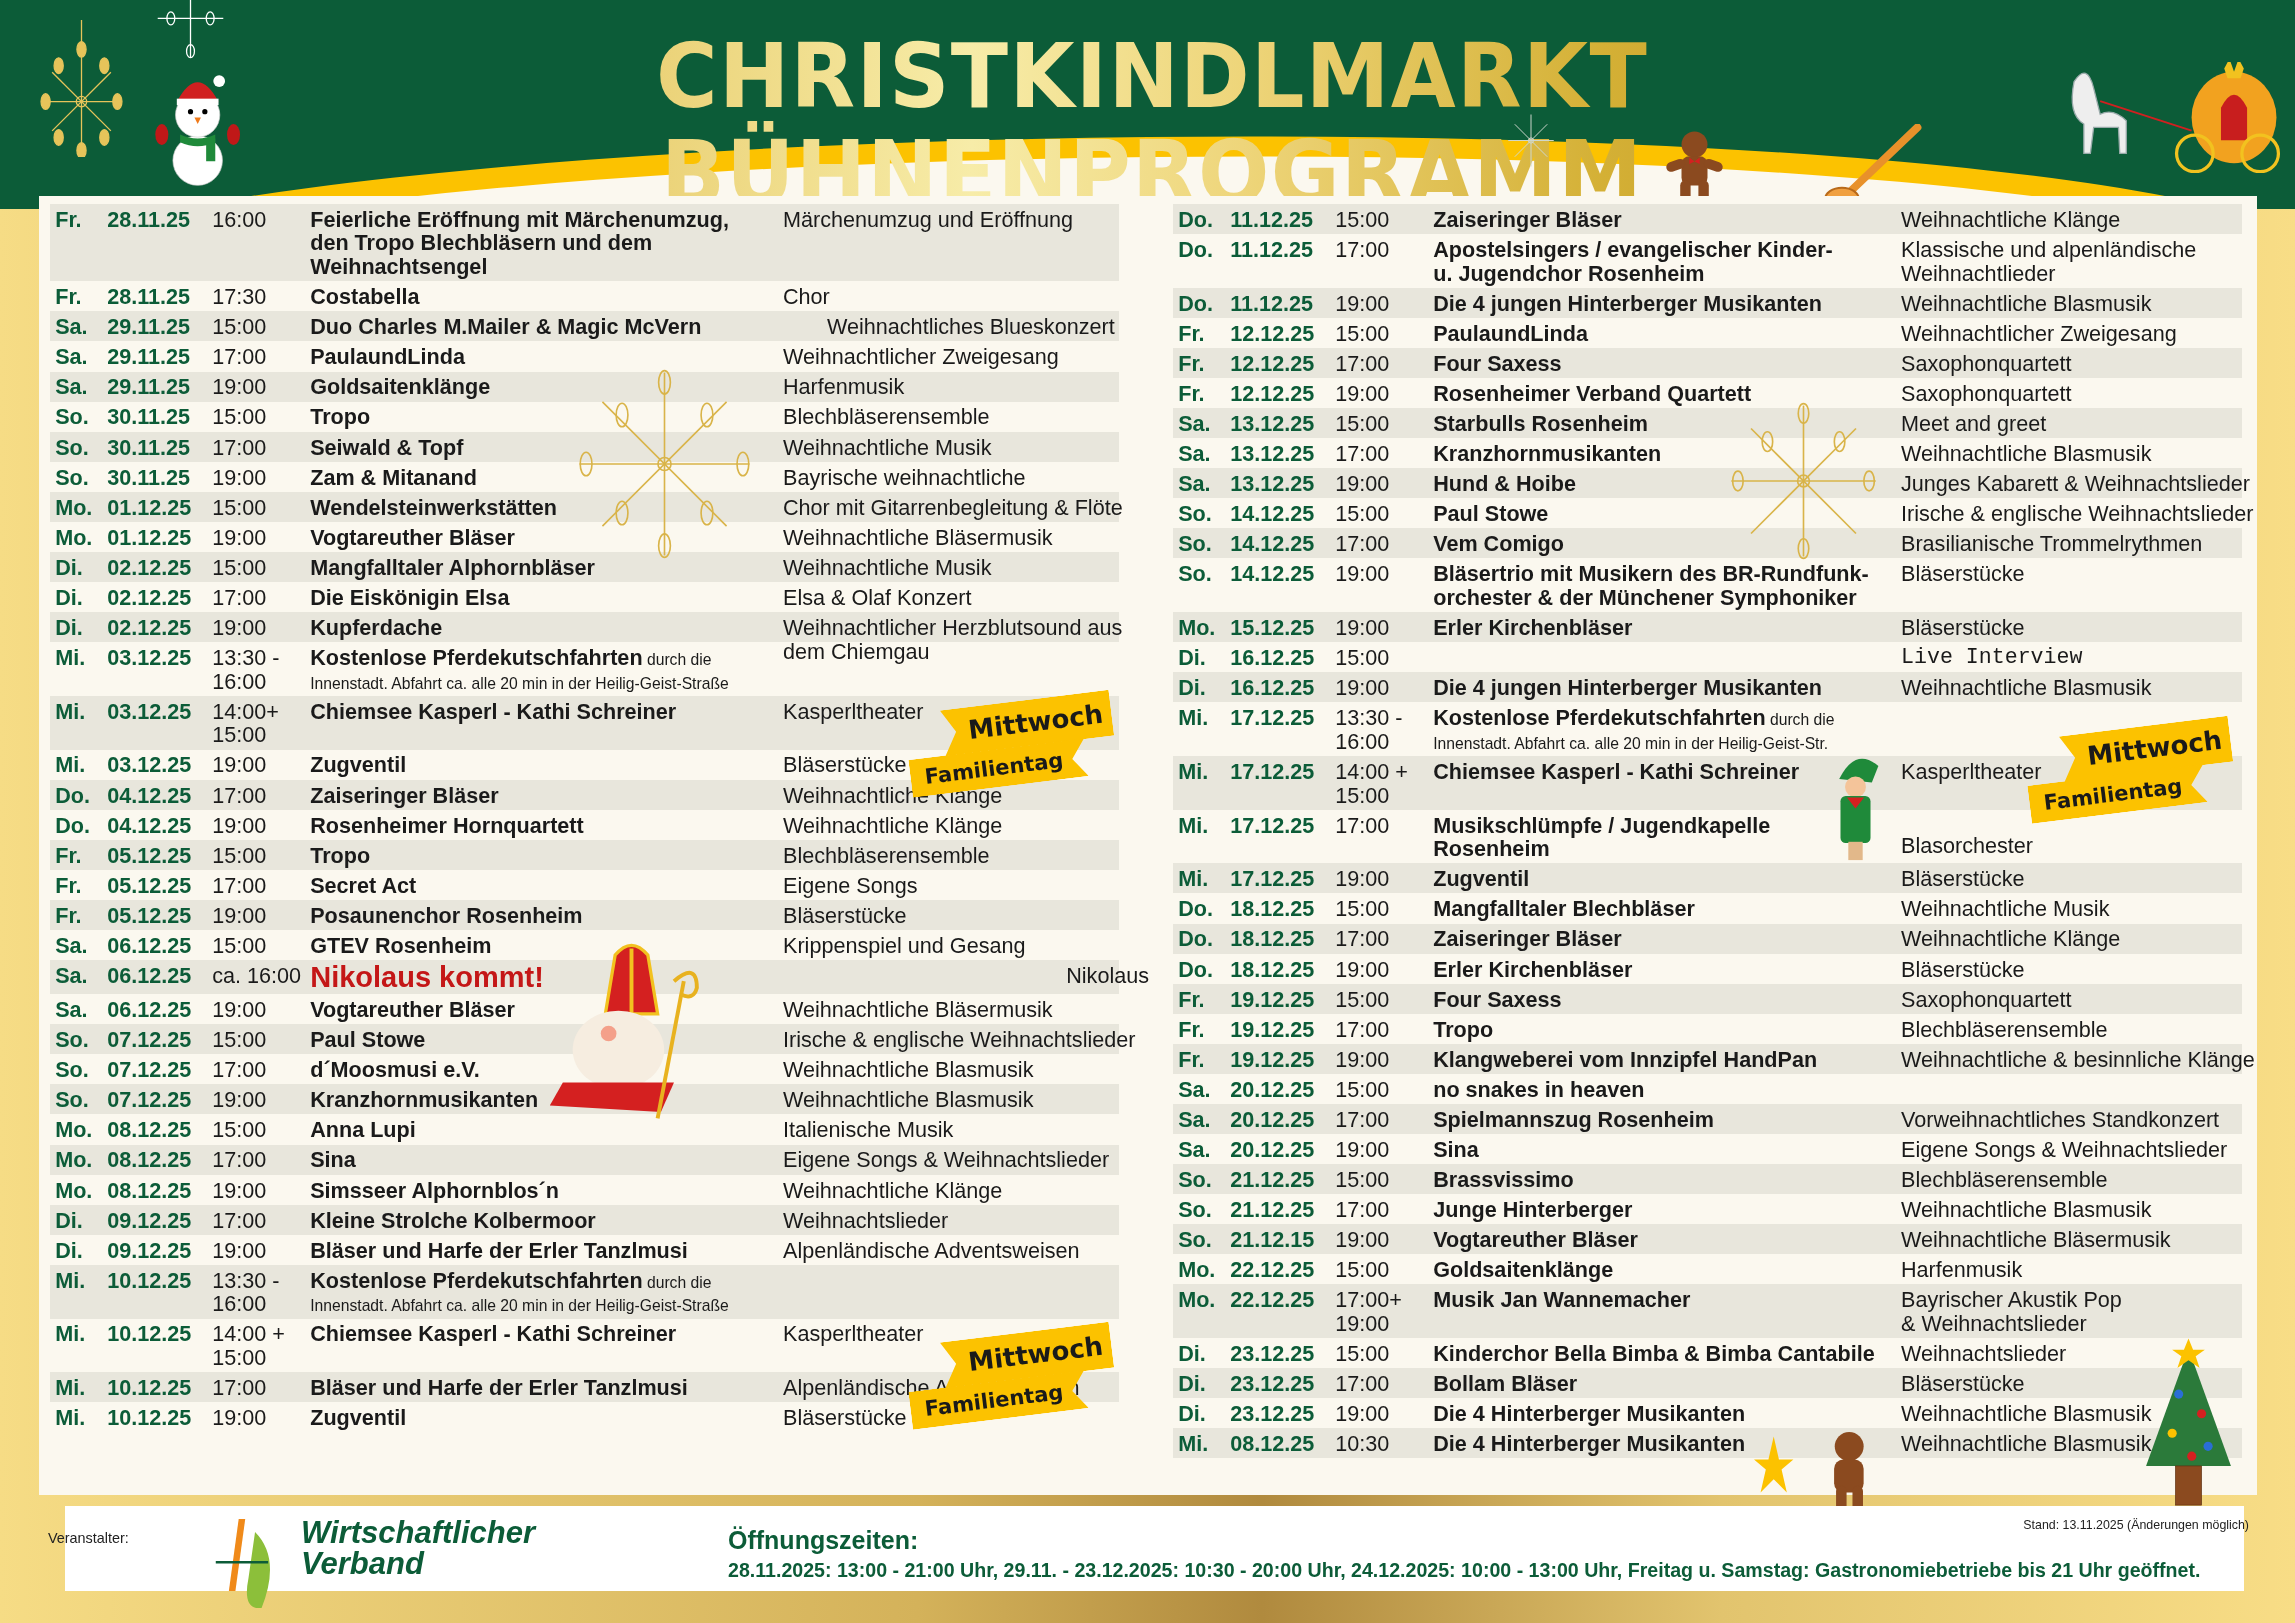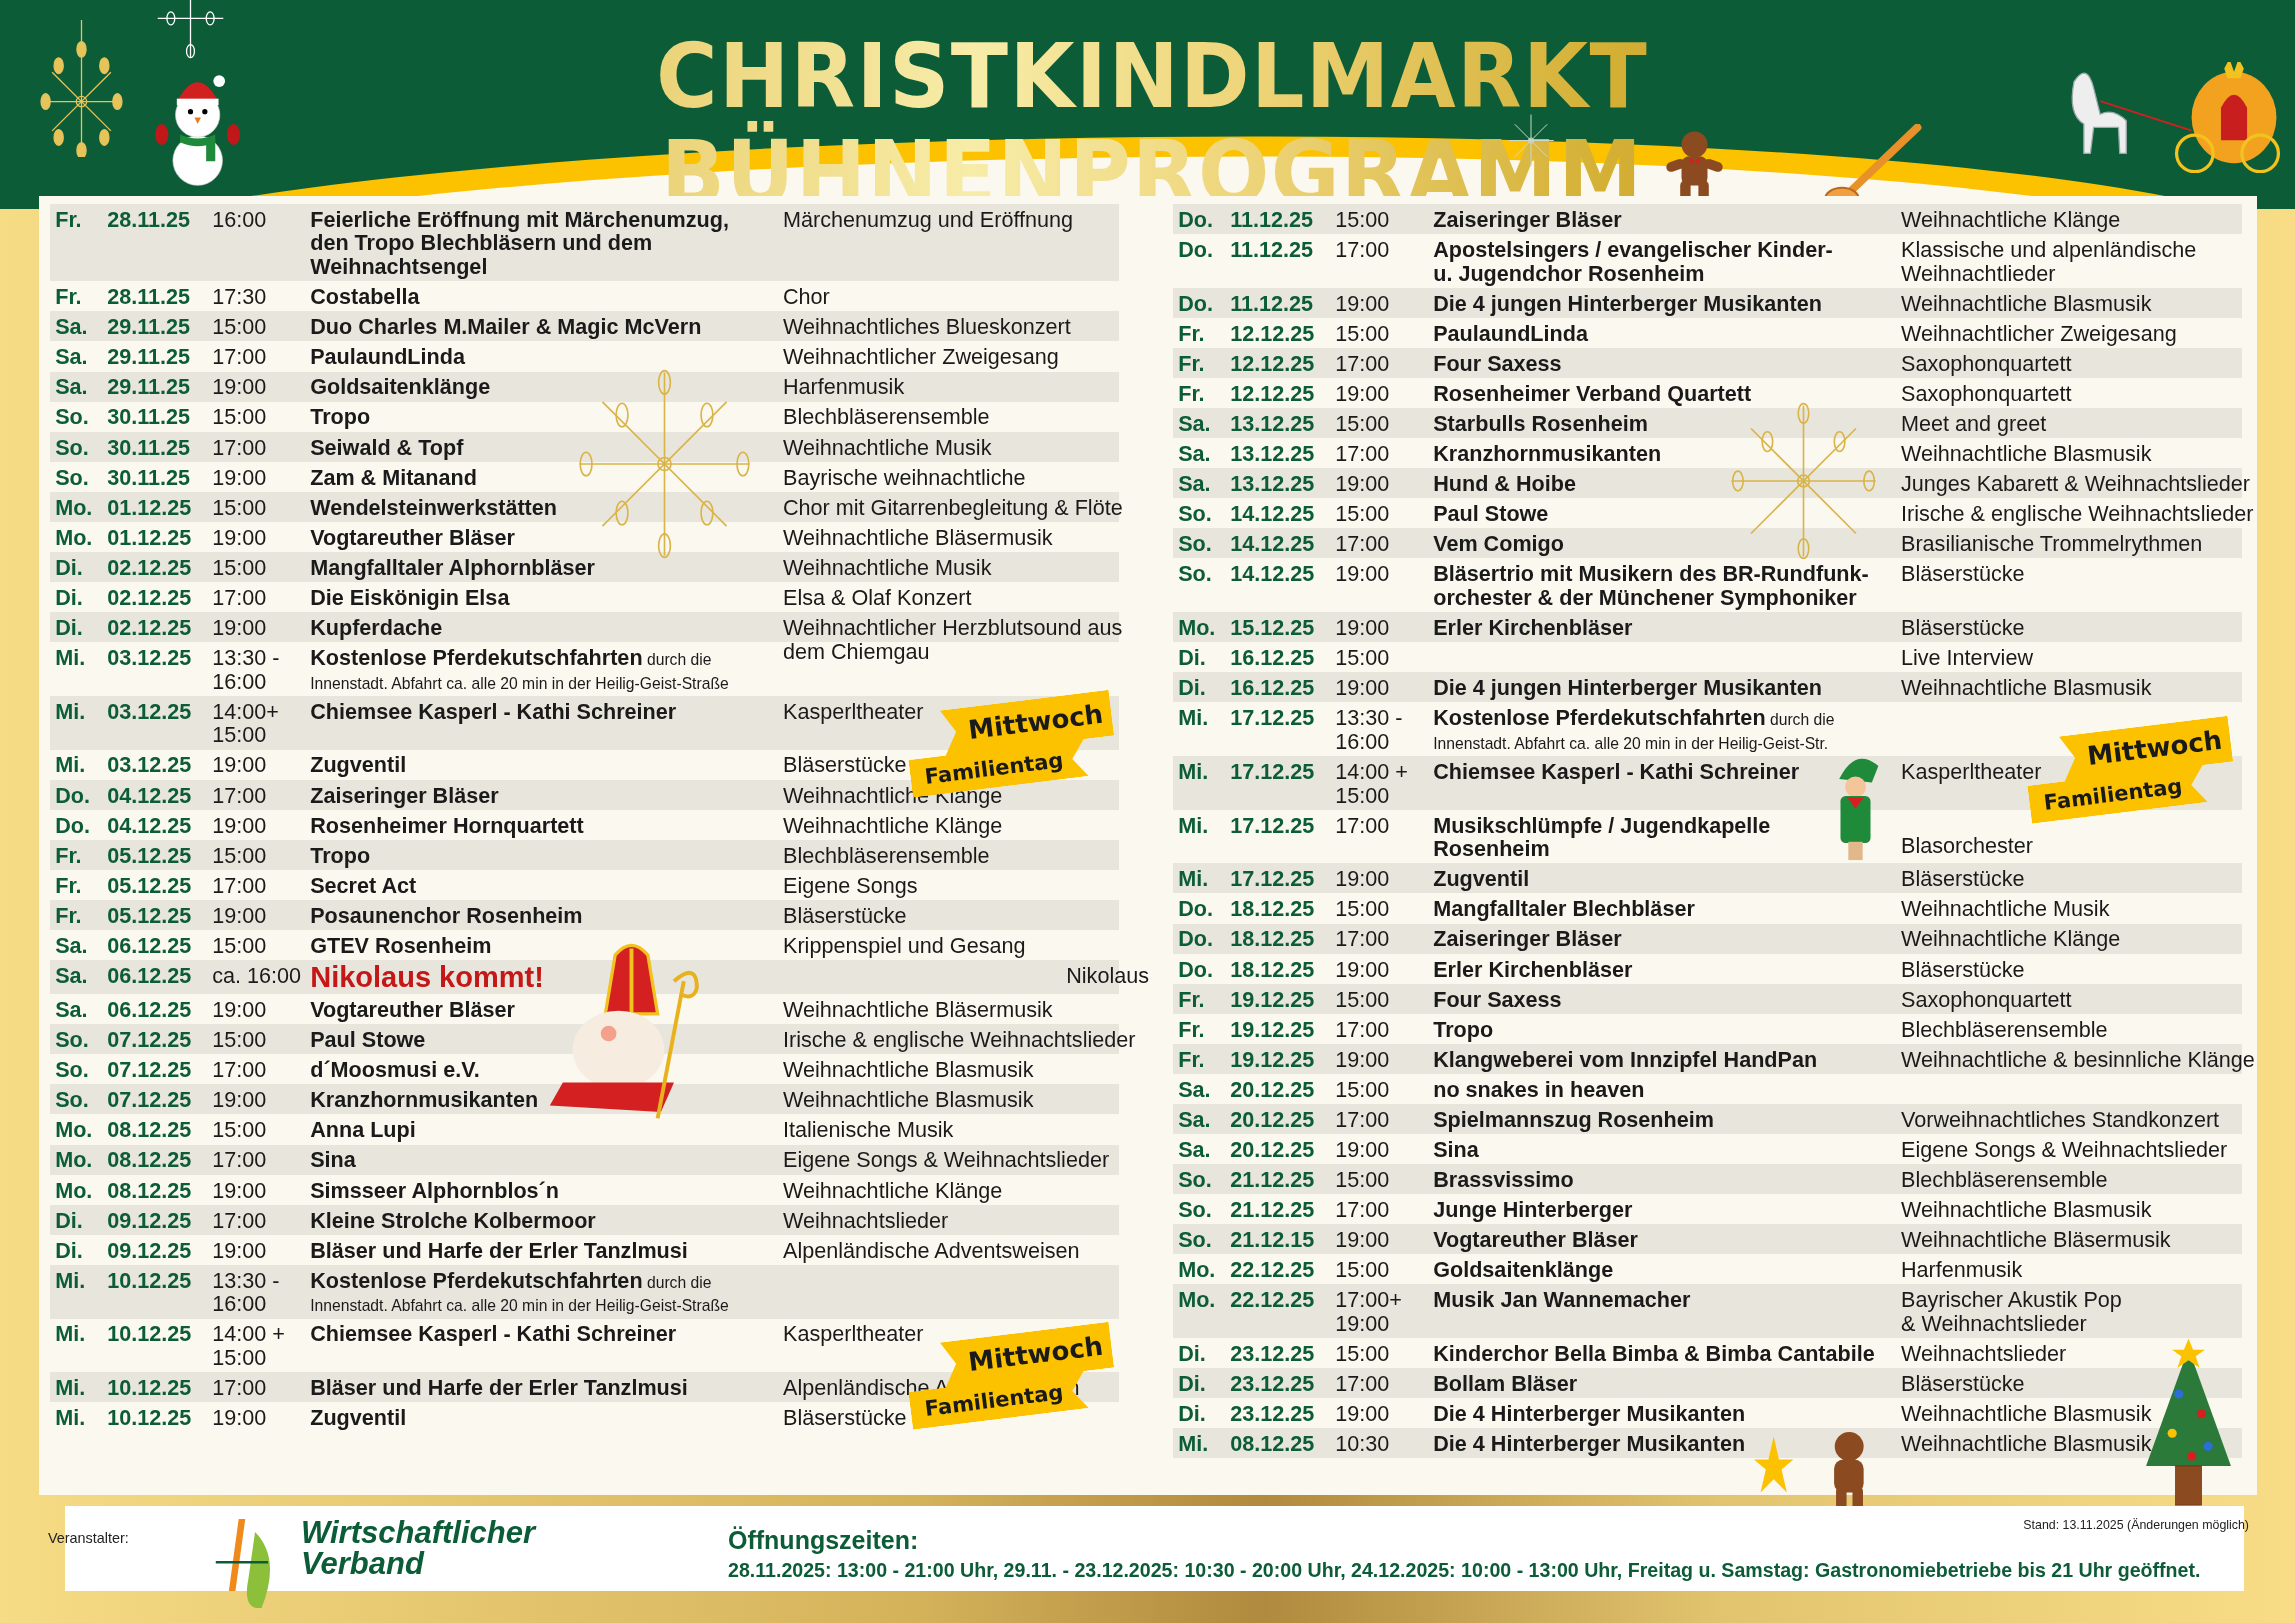--- a/index.html
+++ b/index.html
@@ -174,21 +174,21 @@
       <div class="c-date" style="white-space: pre-line;">28.11.25</div>
       <div class="c-time" style="white-space: pre-line;">17:30</div>
       <div class="c-act"><span>Costabella</span></div>
       <div class="c-cat" style="white-space: pre-line;">Chor</div>
     </div>
     <div class="row alt">
       <div class="c-day" style="white-space: pre-line;">Sa.</div>
       <div class="c-date" style="white-space: pre-line;">29.11.25</div>
       <div class="c-time" style="white-space: pre-line;">15:00</div>
       <div class="c-act"><span>Duo Charles M.Mailer &amp; Magic McVern</span></div>
-      <div class="c-cat" style="white-space: pre-line;">Weihnachtliches Blueskonzert</div>
+      <div class="c-cat" style="white-space: pre-line; margin-left: 44px;">Weihnachtliches Blueskonzert</div>
     </div>
     <div class="row">
       <div class="c-day" style="white-space: pre-line;">Sa.</div>
       <div class="c-date" style="white-space: pre-line;">29.11.25</div>
       <div class="c-time" style="white-space: pre-line;">17:00</div>
       <div class="c-act"><span>PaulaundLinda</span></div>
       <div class="c-cat" style="white-space: pre-line;">Weihnachtlicher Zweigesang</div>
     </div>
     <div class="row alt">
       <div class="c-day" style="white-space: pre-line;">Sa.</div>
@@ -515,21 +515,21 @@
       <div class="c-day" style="white-space: pre-line;">Mo.</div>
       <div class="c-date" style="white-space: pre-line;">15.12.25</div>
       <div class="c-time" style="white-space: pre-line;">19:00</div>
       <div class="c-act"><span>Erler Kirchenbläser</span></div>
       <div class="c-cat" style="white-space: pre-line;">Bläserstücke</div>
     </div>
     <div class="row">
       <div class="c-day" style="white-space: pre-line;">Di.</div>
       <div class="c-date" style="white-space: pre-line;">16.12.25</div>
       <div class="c-time" style="white-space: pre-line;">15:00</div>
-      <div class="c-cat" style="white-space: pre-line;">Live Interview</div>
+      <div class="c-cat" style="white-space: pre-line; font-family: Liberation Mono, monospace;">Live Interview</div>
     </div>
     <div class="row alt">
       <div class="c-day" style="white-space: pre-line;">Di.</div>
       <div class="c-date" style="white-space: pre-line;">16.12.25</div>
       <div class="c-time" style="white-space: pre-line;">19:00</div>
       <div class="c-act"><span>Die 4 jungen Hinterberger Musikanten</span></div>
       <div class="c-cat" style="white-space: pre-line;">Weihnachtliche Blasmusik</div>
     </div>
     <div class="row">
       <div class="c-day" style="white-space: pre-line;">Mi.</div>

